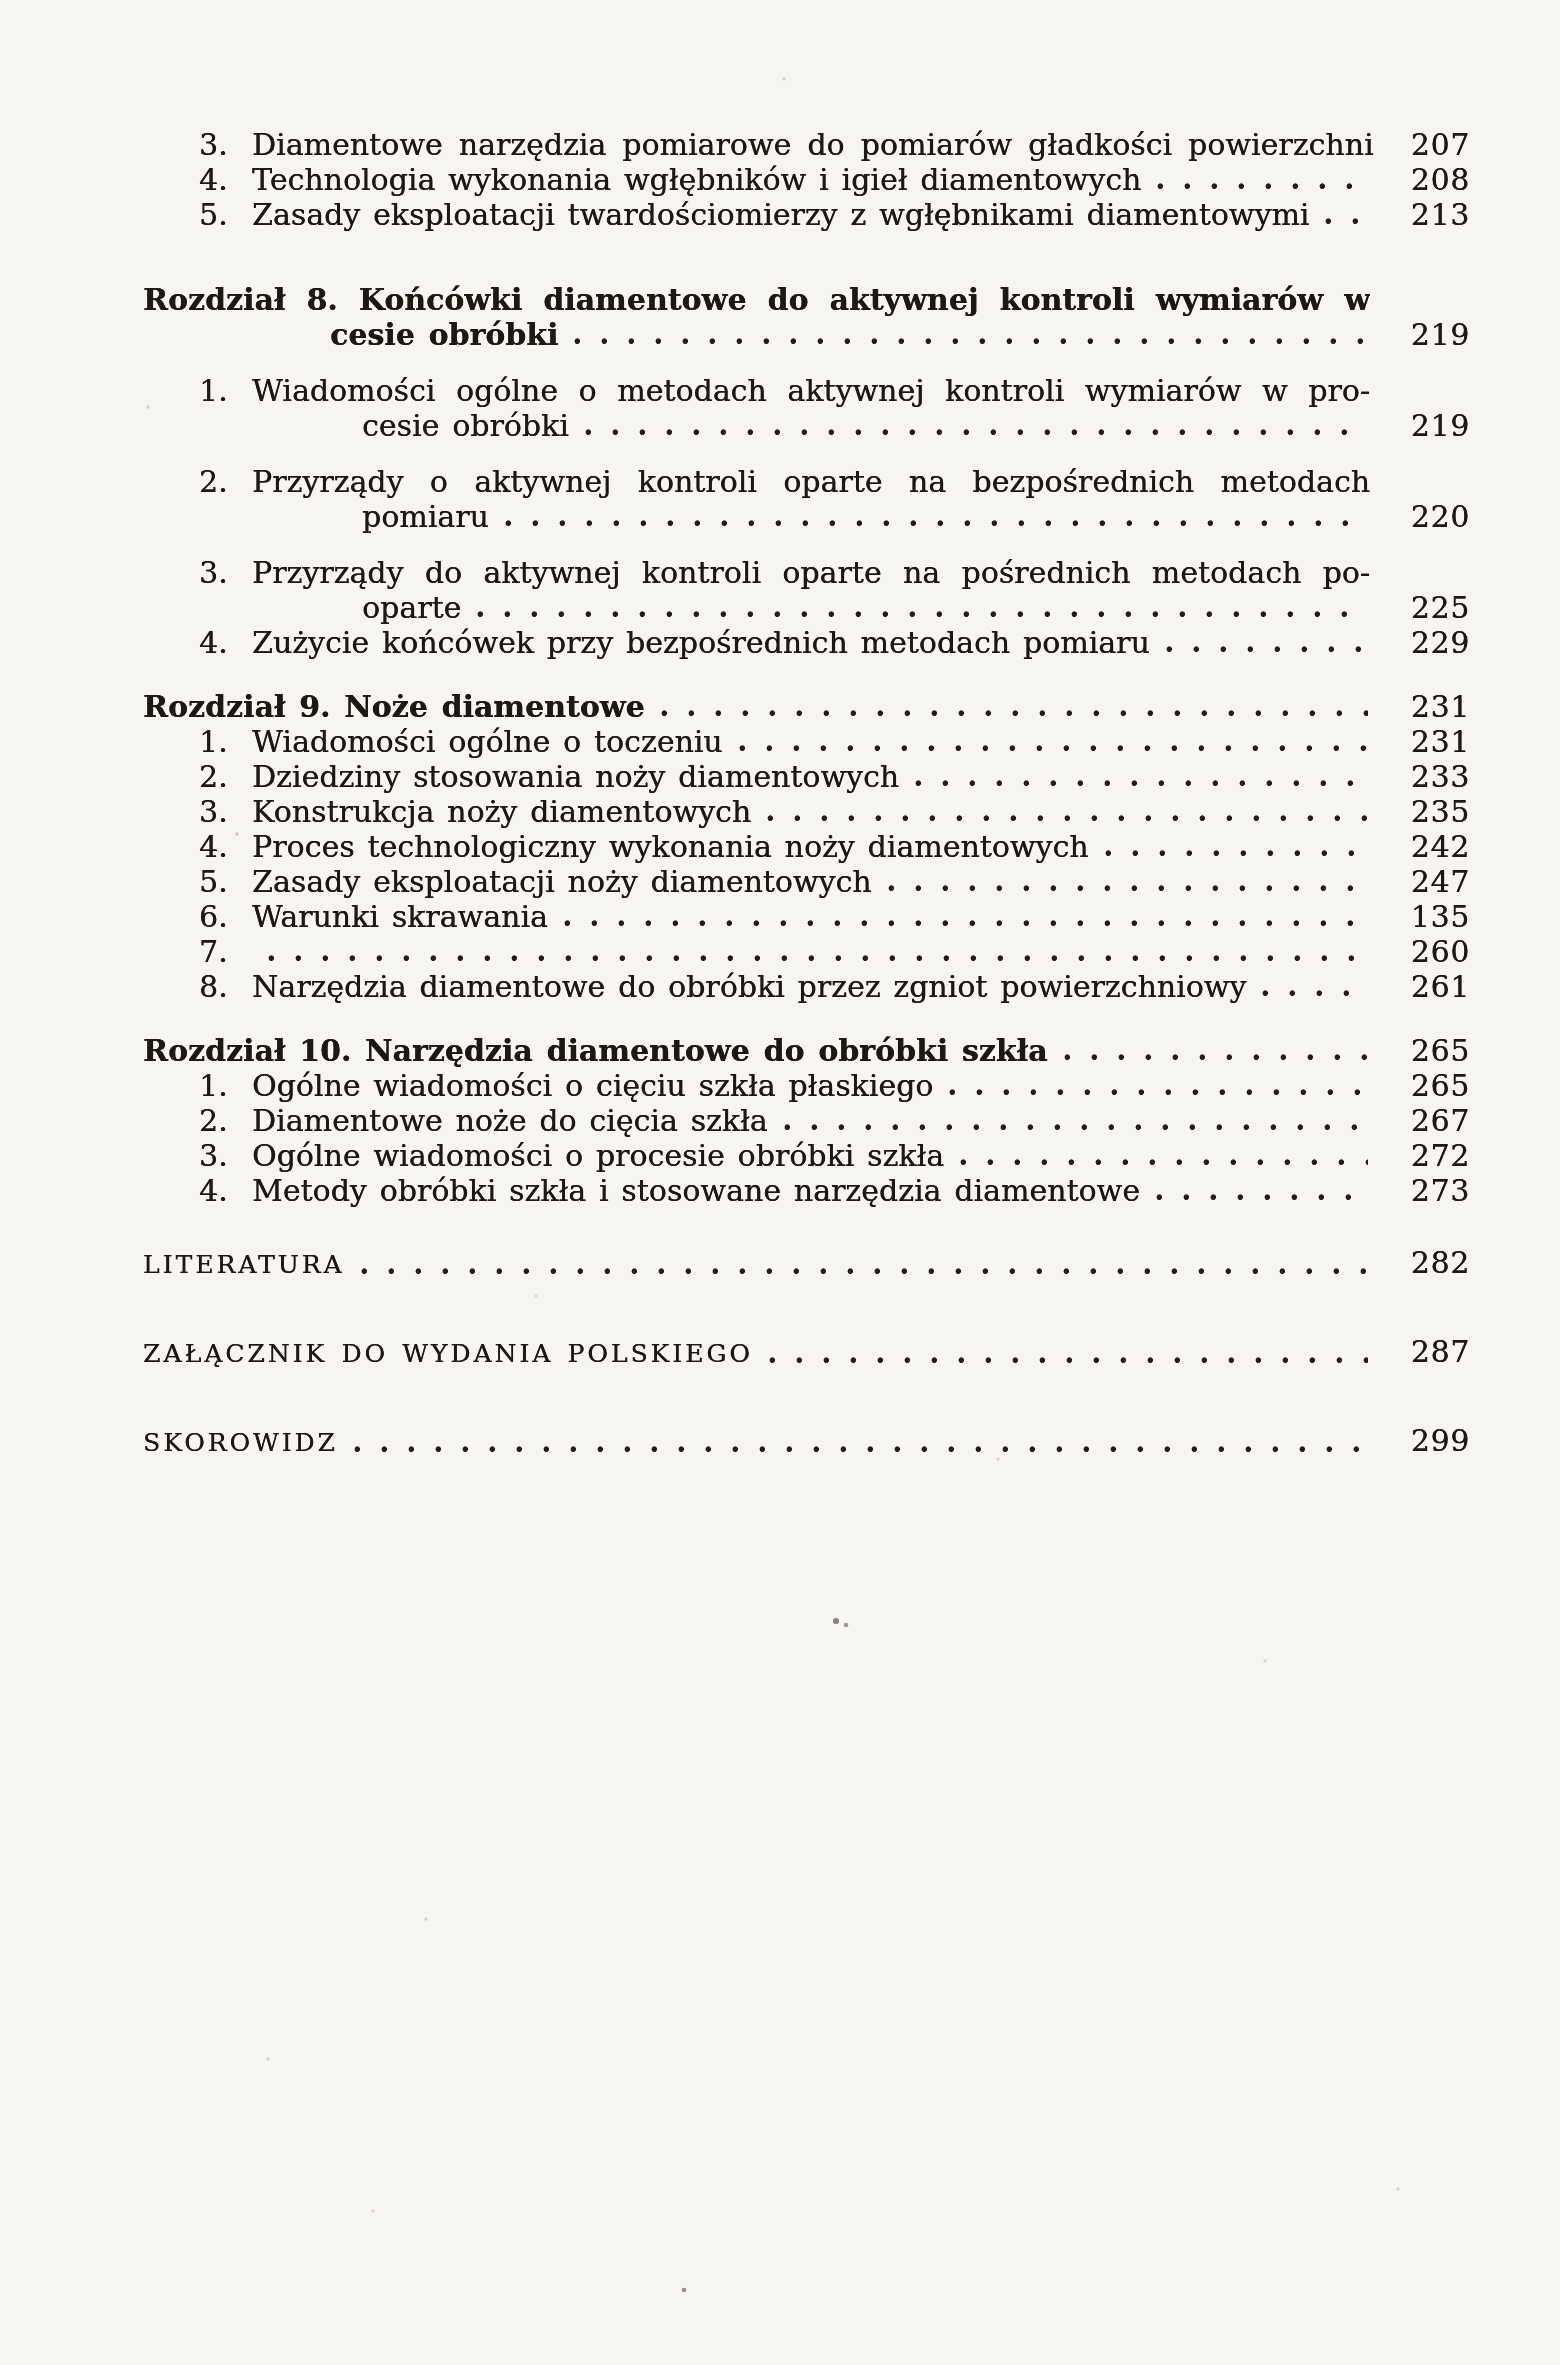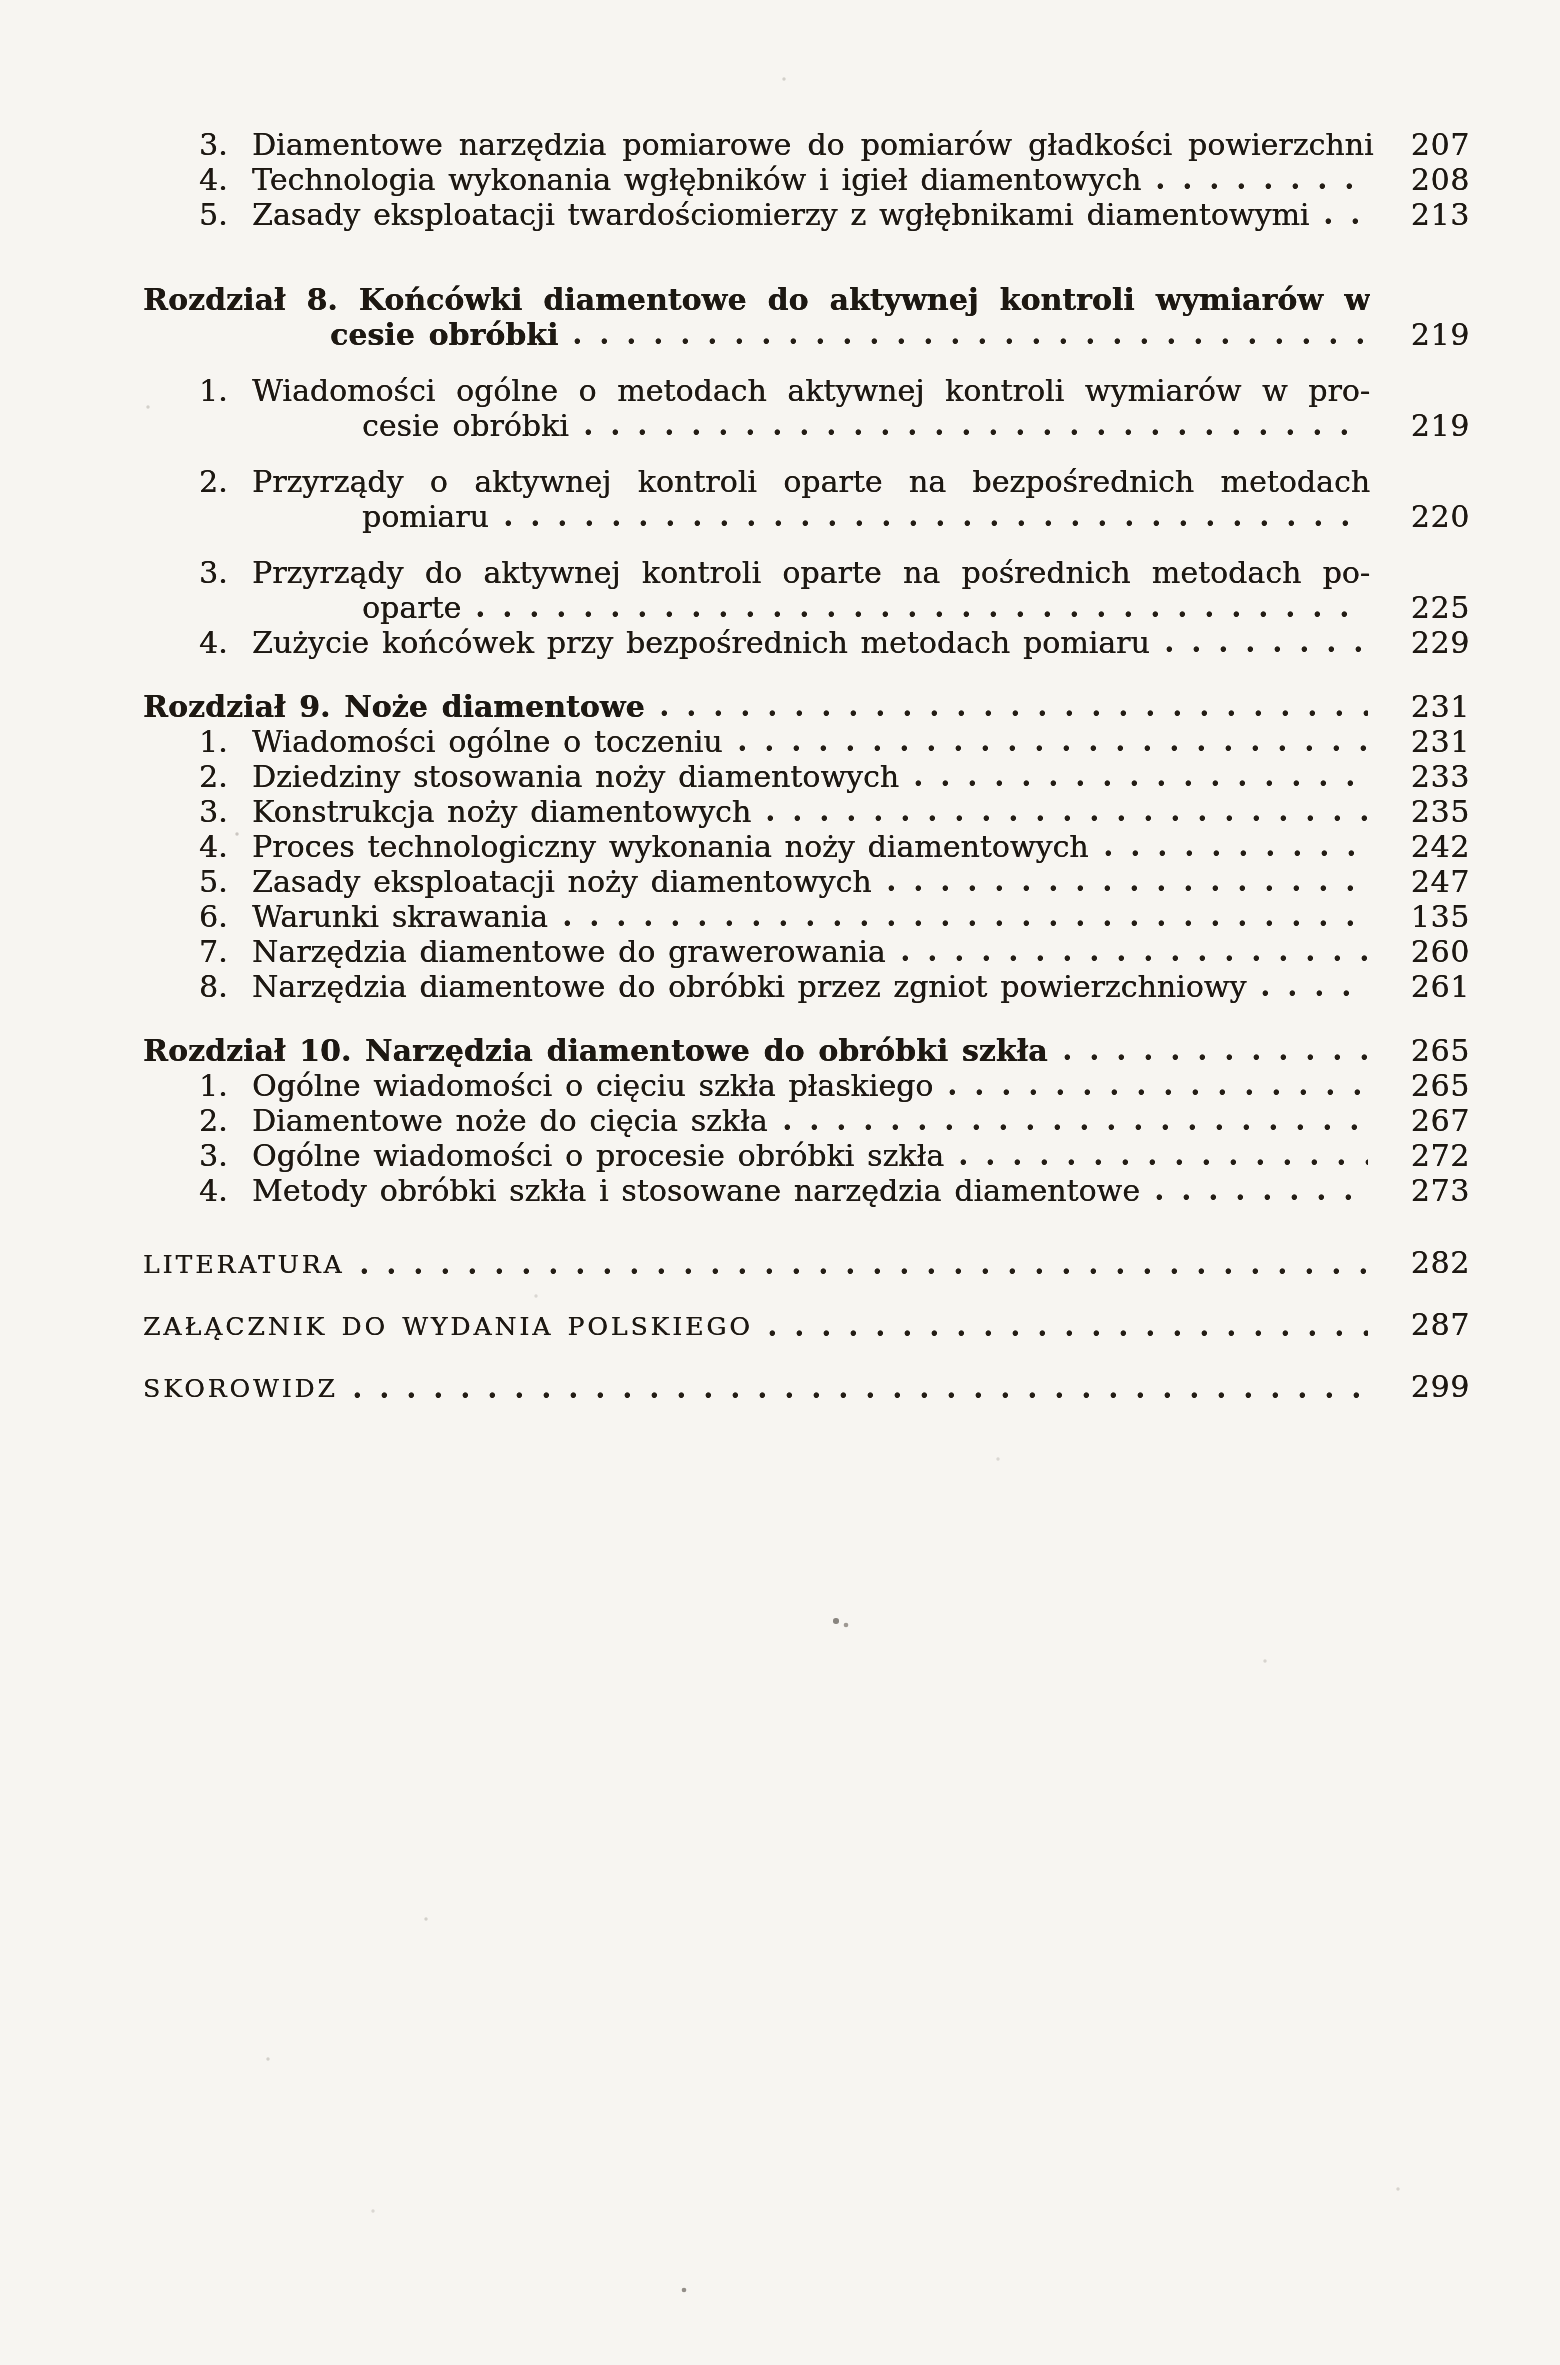--- a/index.html
+++ b/index.html
@@ -41,21 +41,21 @@
   }
   .leader{
     flex:1 1 26.5px;align-self:flex-end;
     height:8.6px;margin:0 5.3px 6px 16px;
     background-image:radial-gradient(circle at 3.3px 4px, #241d15 2.3px, rgba(36,29,21,0) 3.1px);
     background-size:27px 8.6px;background-repeat:repeat-x;background-position:left center;
   }
   .back{font-size:25px;letter-spacing:3px;}
   .gap-sec{margin-top:29px;}
   .gap-back{margin-top:37px;}
-  .gap-back2{margin-top:25px;}
+  .gap-back2{margin-top:52px;}
   .specks{
     position:absolute;left:0;top:0;width:2px;height:2px;border-radius:50%;
     background:transparent;pointer-events:none;
     box-shadow:
       835px 1620px 0 2px rgba(48,40,32,.55),
       845px 1624px 0 1.3px rgba(48,40,32,.45),
       683px 2289px 0 1.3px rgba(48,40,32,.50),
       236px  833px 0 0.7px rgba(70,60,50,.25),
       425px  1918px 0 0.7px rgba(70,60,50,.20),
       1264px 1660px 0 0.7px rgba(70,60,50,.18),
@@ -188,21 +188,20 @@
 
     <div class="row item">
       <span class="num">6.</span>
       <span class="txt">Warunki skrawania</span>
       <span class="leader"></span>
       <span class="pg">135</span>
     </div>
 
     <div class="row item">
       <span class="num">7.</span>
-      <span class="txt">Narzędzia diamentowe do grawerowania</span>
       <span class="leader"></span>
       <span class="pg">260</span>
     </div>
 
     <div class="row item">
       <span class="num">8.</span>
       <span class="txt">Narzędzia diamentowe do obróbki przez zgniot powierzchniowy</span>
       <span class="leader"></span>
       <span class="pg">261</span>
     </div>

